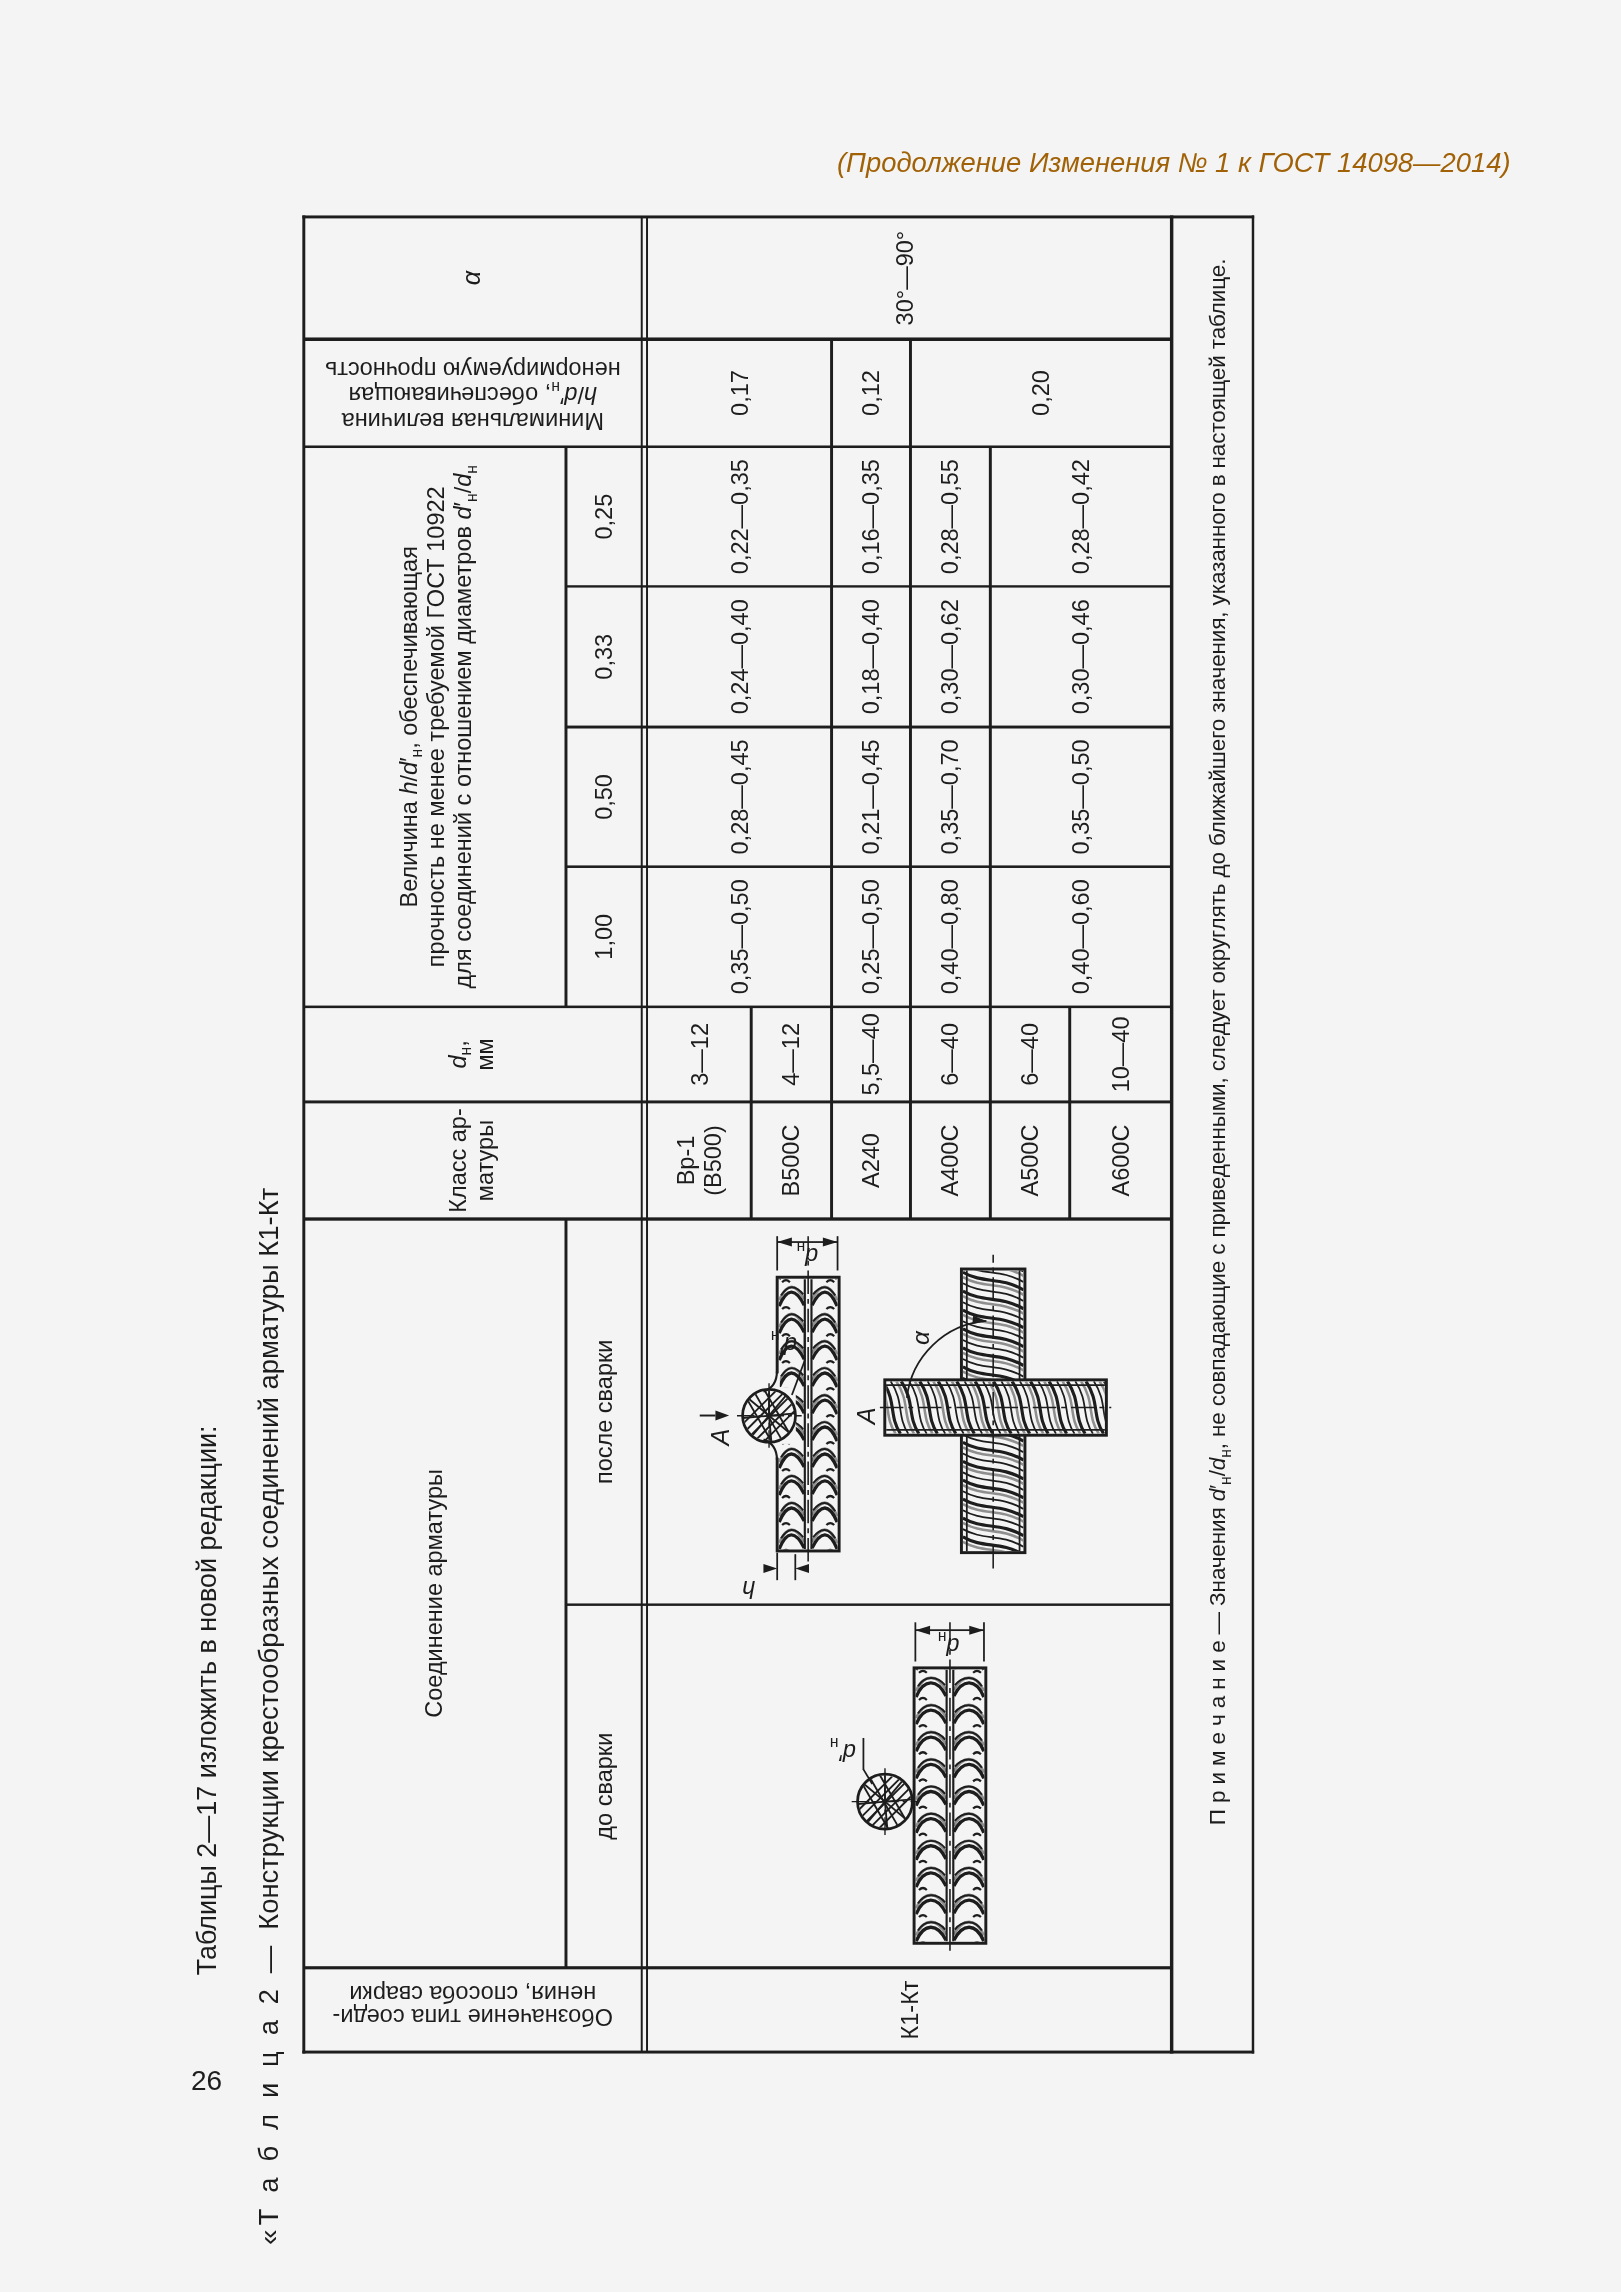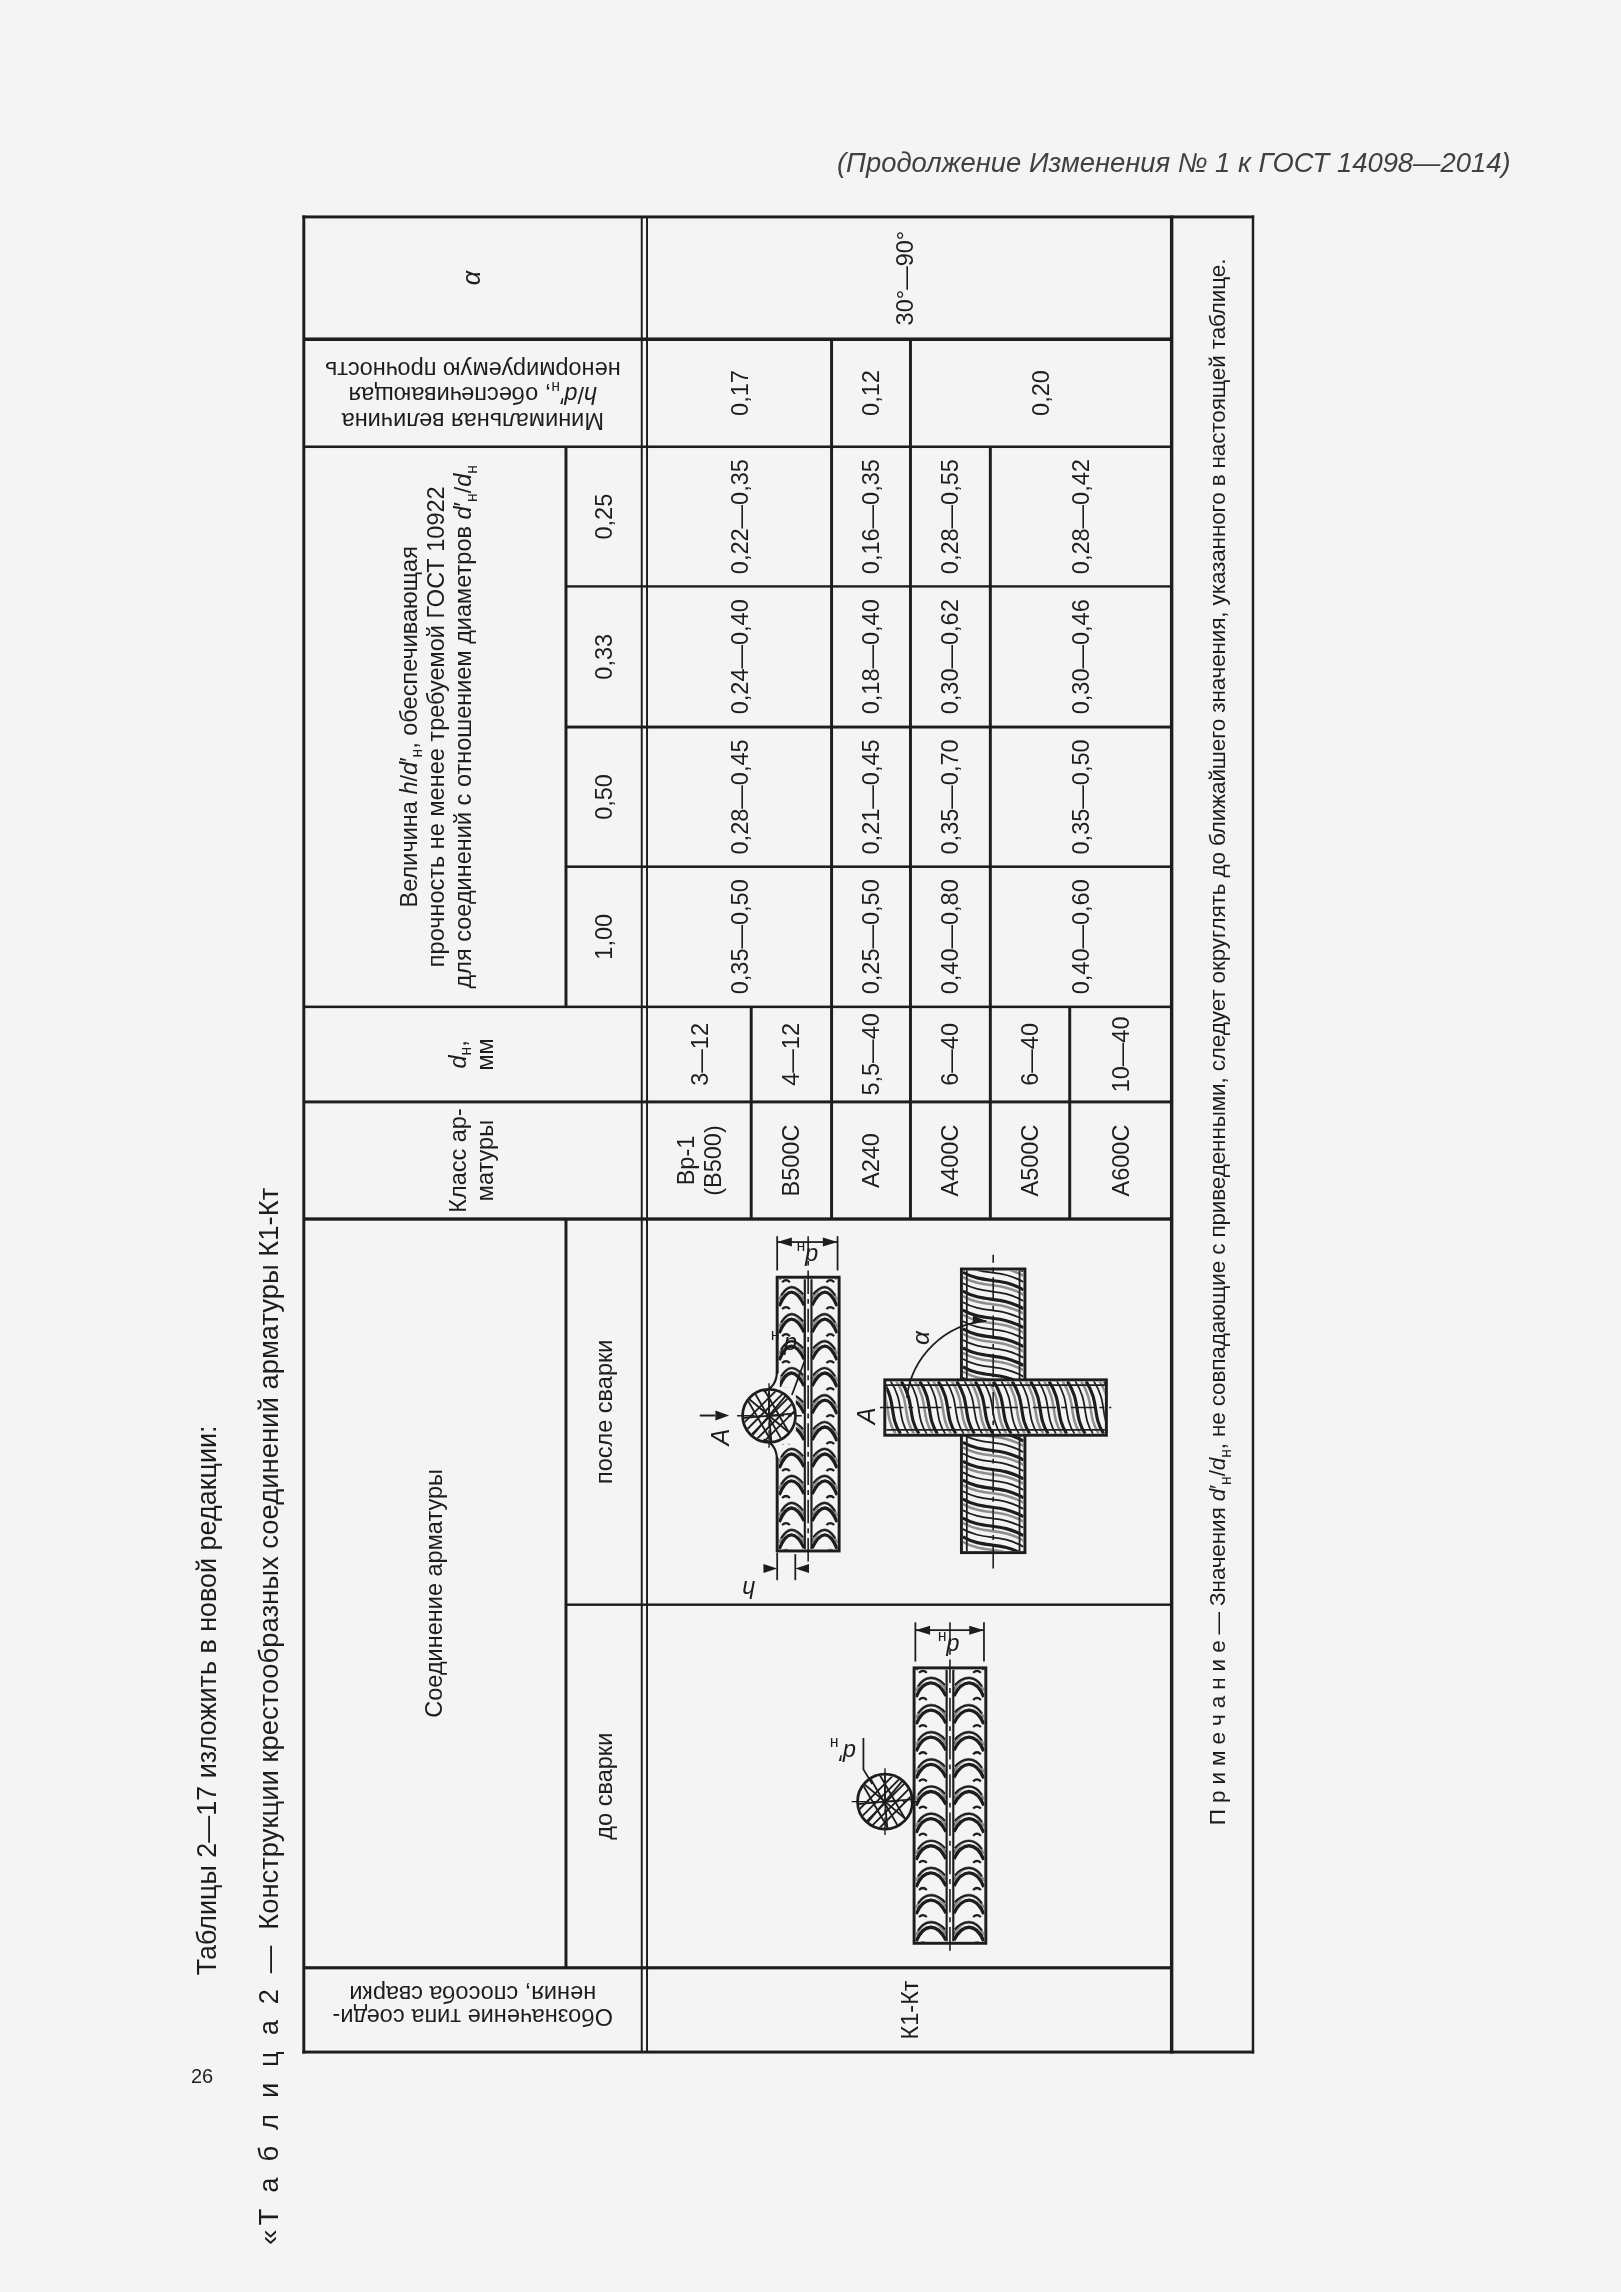--- a/index.html
+++ b/index.html
@@ -1,16 +1,16 @@
 <!DOCTYPE html>
 <html><head><meta charset="utf-8"><style>
 html,body{margin:0;padding:0;}
 body{width:1621px;height:2293px;background:#f4f4f4;font-family:"Liberation Sans",sans-serif;position:relative;overflow:hidden;}
-#hdr{position:absolute;left:837px;top:147px;font-size:27.4px;font-style:italic;color:#404040;white-space:nowrap;}
-#pg{position:absolute;left:191px;top:2065px;font-size:20px;color:#1d1d1d;}
+#hdr{position:absolute;left:837px;top:147px;font-size:27.4px;font-style:italic;color:#a16207;white-space:nowrap;}
+#pg{position:absolute;left:191px;top:2065px;font-size:28px;color:#1d1d1d;}
 #land{position:absolute;left:0;top:0;width:2293px;height:1621px;transform-origin:0 0;transform:translate(0px,2293px) rotate(-90deg);}
 text{font-family:"Liberation Sans",sans-serif;}
 </style></head>
 <body>
 <div id="hdr">(Продолжение Изменения № 1 к ГОСТ 14098—2014)</div>
 <div id="pg">26</div>
 <div id="land"><svg width="2293" height="1621" viewBox="0 0 2339 1654">
 <rect x="244.00" y="308.5" width="3.00" height="971.2" fill="#1d1d1d"></rect>
       <rect x="2116.50" y="308.5" width="3.00" height="971.2" fill="#1d1d1d"></rect>
       <rect x="244.0" y="308.50" width="1875.5" height="3.00" fill="#1d1d1d"></rect>

